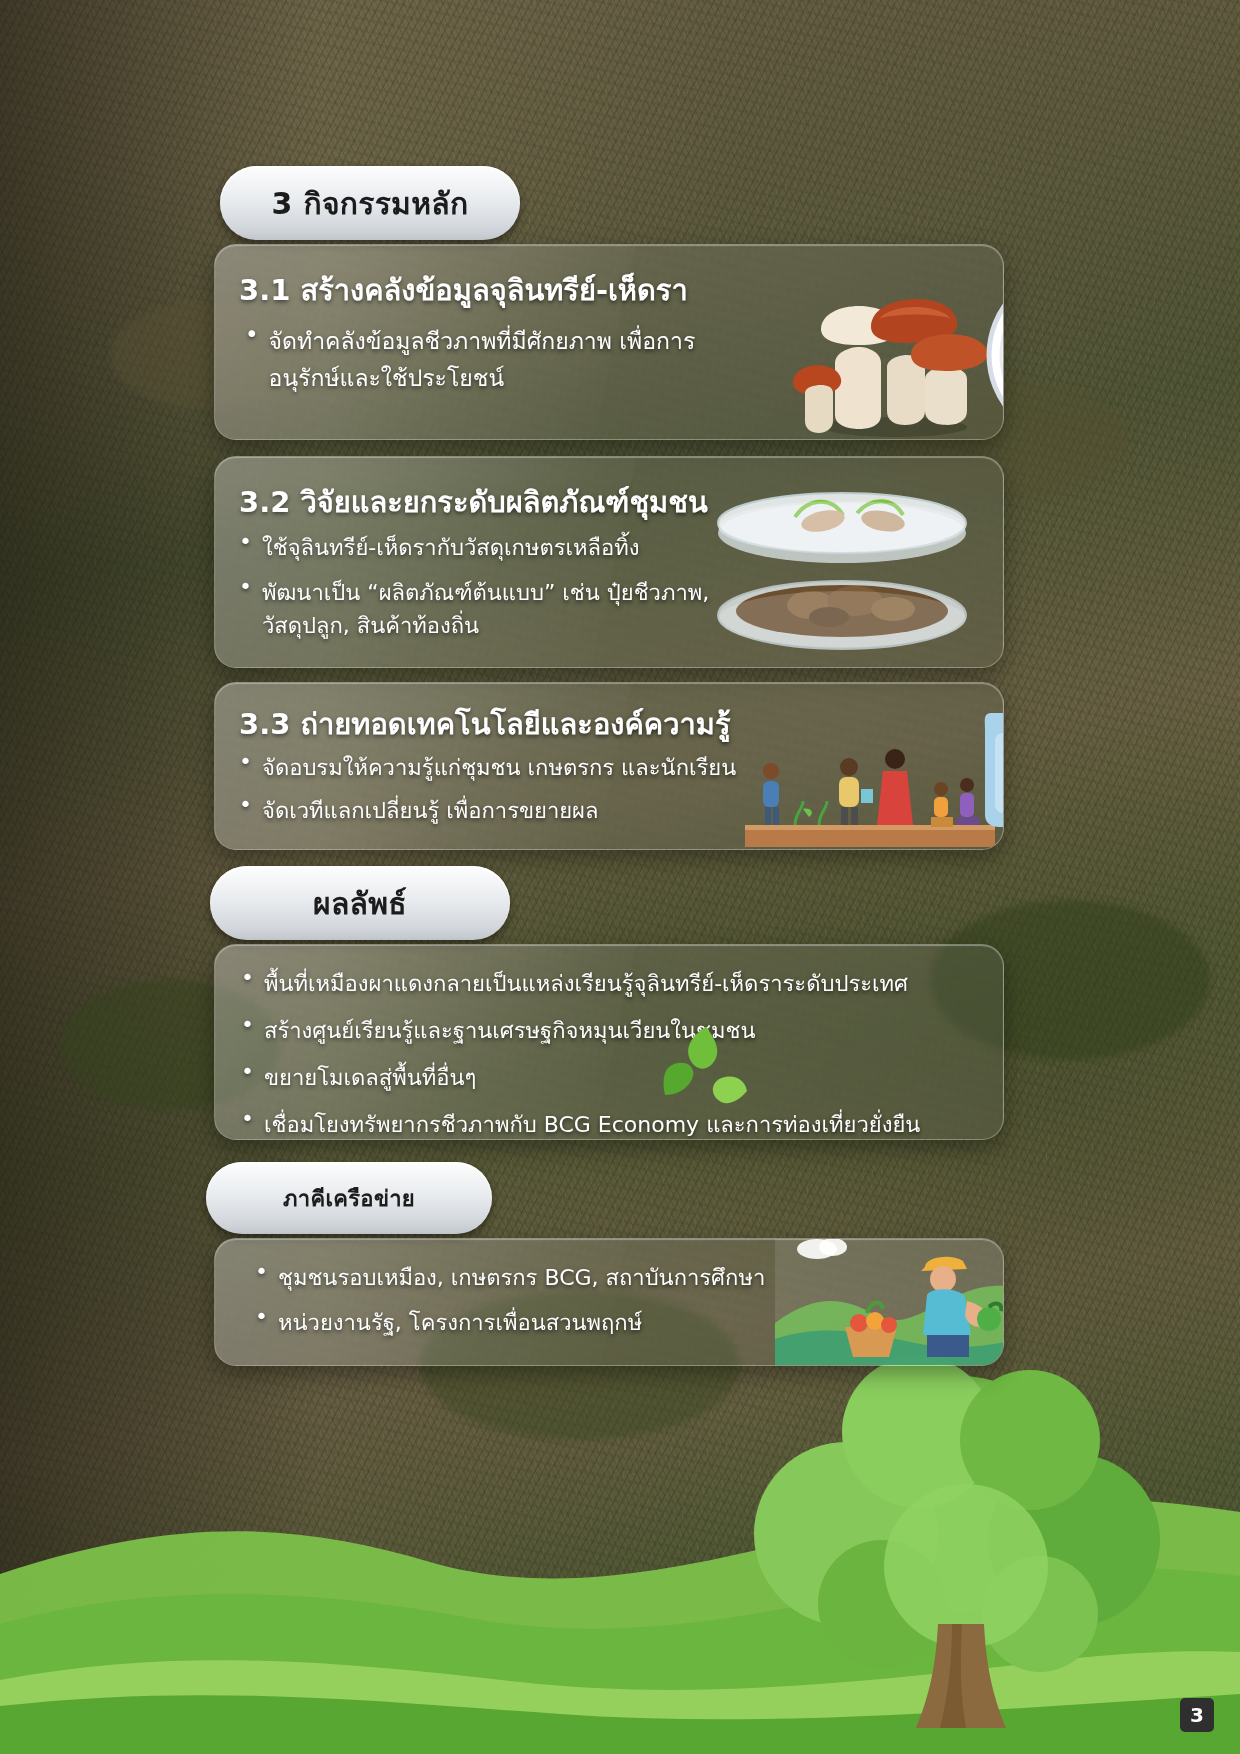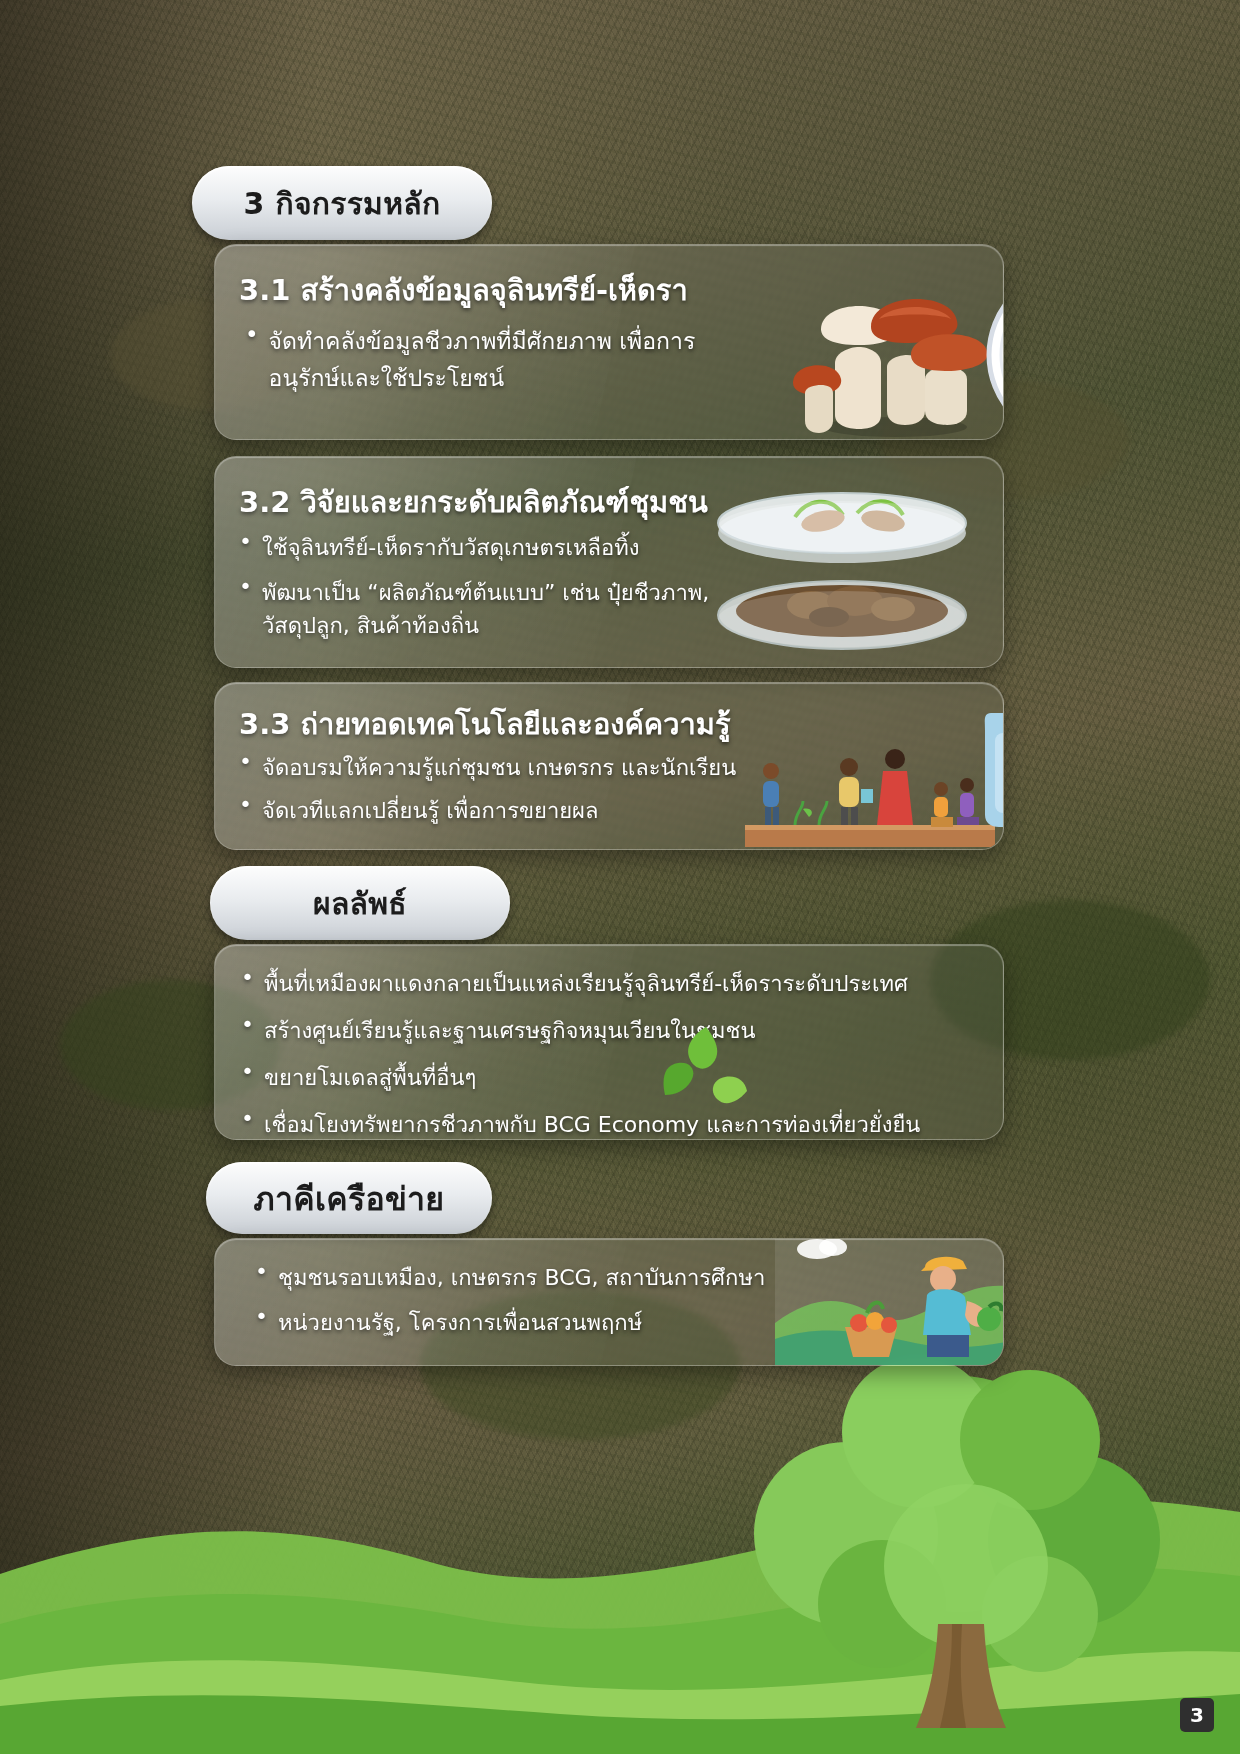--- a/index.html
+++ b/index.html
@@ -161,21 +161,21 @@
     <circle cx="1040" cy="420" r="58" fill="#7cc250"></circle>
     <circle cx="966" cy="372" r="82" fill="#8fd263" opacity="0.85"></circle>
 
     <path d="M938,430 C936,470 930,500 916,534 L1006,534 C992,500 986,470 984,430 Z" fill="#8b6a3f"></path>
     <path d="M952,430 C952,470 948,500 940,534 L966,534 C960,498 960,466 962,430 Z" fill="#76572f" opacity="0.8"></path>
   </g>
 </svg>
 
 <div class="content">
 
-  <div class="pill" style="left:192px;top:166px;width:300px;height:74px;font-size:30px;">
+  <div class="pill" style="left:220px;top:166px;width:300px;height:74px;font-size:30px;">
     <span>3 กิจกรรมหลัก</span>
   </div>
 
   <div class="card" style="left:214px;top:244px;width:790px;height:196px;">
     <div class="card-title" style="position:absolute;left:24px;top:22px;font-size:29px;">3.1 สร้างคลังข้อมูลจุลินทรีย์-เห็ดรา</div>
     <ul class="bullets" style="position:absolute;left:30px;top:78px;width:470px;">
       <li style="font-size:23px;line-height:1.6;">
         <span class="dot">•</span>
         <span class="txt">จัดทำคลังข้อมูลชีวภาพที่มีศักยภาพ เพื่อการอนุรักษ์และใช้ประโยชน์</span>
       </li>
@@ -324,21 +324,21 @@
       </li>
     </ul>
 
     <svg class="art" style="left:436px;top:74px;width:110px;height:100px;" viewBox="0 0 110 100" xmlns="http://www.w3.org/2000/svg">
       <path d="M55,8 C66,22 70,34 62,44 C54,54 42,50 38,38 C34,26 44,14 55,8 Z" fill="#6fbf3a"></path>
       <path d="M14,76 C10,58 14,46 27,44 C40,42 46,52 40,62 C34,72 24,76 14,76 Z" fill="#57a82e"></path>
       <path d="M96,72 C86,84 74,88 66,80 C58,72 62,60 74,58 C86,56 94,62 96,72 Z" fill="#8ed04f"></path>
     </svg>
   </div>
 
-  <div class="pill" style="left:206px;top:1162px;width:286px;height:72px;font-size:32px;">
+  <div class="pill" style="left:206px;top:1162px;width:286px;height:72px;font-size:22px;">
     <span>ภาคีเครือข่าย</span>
   </div>
 
   <div class="card" style="left:214px;top:1238px;width:790px;height:128px;">
     <ul class="bullets" style="position:absolute;left:40px;top:22px;width:560px;">
       <li style="font-size:22px;line-height:1.5;margin-bottom:12px;">
         <span class="dot">•</span>
         <span class="txt">ชุมชนรอบเหมือง, เกษตรกร BCG, สถาบันการศึกษา</span>
       </li>
       <li style="font-size:22px;line-height:1.5;">

